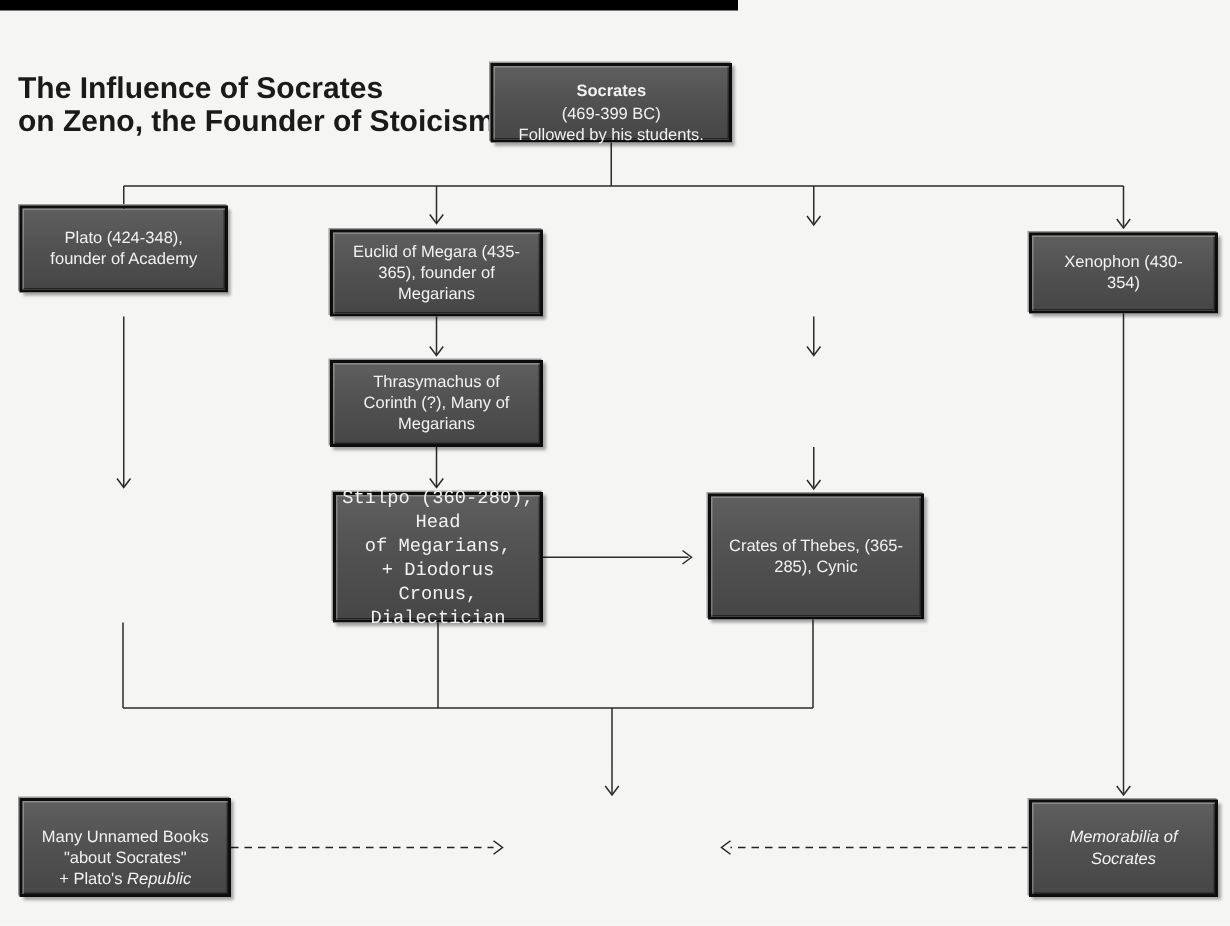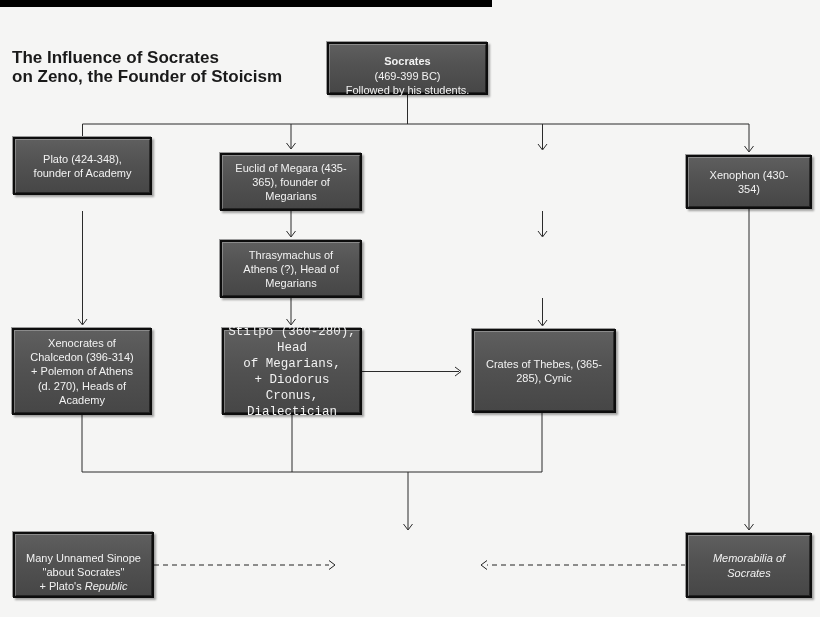--- a/index.html
+++ b/index.html
@@ -23,21 +23,21 @@
     font-family:"Liberation Sans", sans-serif;
   }
   .topbar{
     position:absolute;left:0;top:0;width:492px;height:7px;
     background:#000;
   }
   .title{
     position:absolute;left:12px;top:48px;
     font-family:"Liberation Sans", sans-serif;
     font-weight:bold;
-    font-size:17px;line-height:1.12;
+    font-size:20px;line-height:1.12;
     color:var(--title-text);
     white-space:pre-line;
     margin:0;
   }
   svg.connectors{position:absolute;left:0;top:0;}
   .node{
     position:absolute;
     box-sizing:border-box;
     background:linear-gradient(180deg,var(--node-fill-top) 0%,var(--node-fill) 40%,var(--node-fill-bottom) 100%);
     border:2px solid var(--node-border);
@@ -123,41 +123,36 @@
 
   <div class="node" style="left:220px;top:153px;width:142px;height:58px">Euclid of Megara (435-
 365), founder of
 Megarians</div>
 
 
   <div class="node" style="left:686px;top:155px;width:126px;height:54px">Xenophon (430-
 354)</div>
 
   <div class="node" style="left:220px;top:240px;width:142px;height:58px">Thrasymachus of
-Athens (?), Head of
+Corinth (?), Many of
 Megarians</div>
 
 
-  <div class="node" style="left:12px;top:328px;width:140px;height:87px">Xenocrates of
-Chalcedon (396-314)
-+ Polemon of Athens
-(d. 270), Heads of
-Academy</div>
 
   <div class="node serif" style="left:222px;top:328px;width:140px;height:87px">Stilpo (360-280), Head
 of Megarians,
 + Diodorus Cronus,
 Dialectician</div>
 
   <div class="node" style="left:472px;top:329px;width:144px;height:84px">Crates of Thebes, (365-
 285), Cynic</div>
 
   <div class="node" style="left:13px;top:532px;width:141px;height:66px">
     <div>
-      <span>Many Unnamed Sinope
+      <span>Many Unnamed Books
 "about Socrates"
 + Plato's </span><i>Republic</i>
     </div>
   </div>
 
 
   <div class="node italic" style="left:686px;top:533px;width:126px;height:65px">Memorabilia of
 Socrates</div>
 
 </div>

